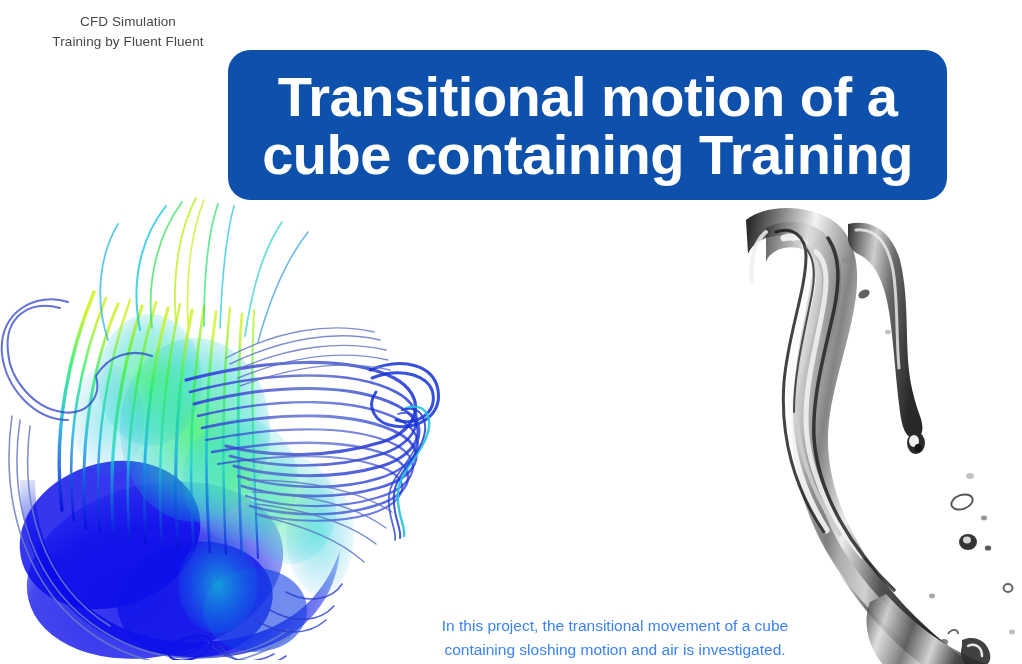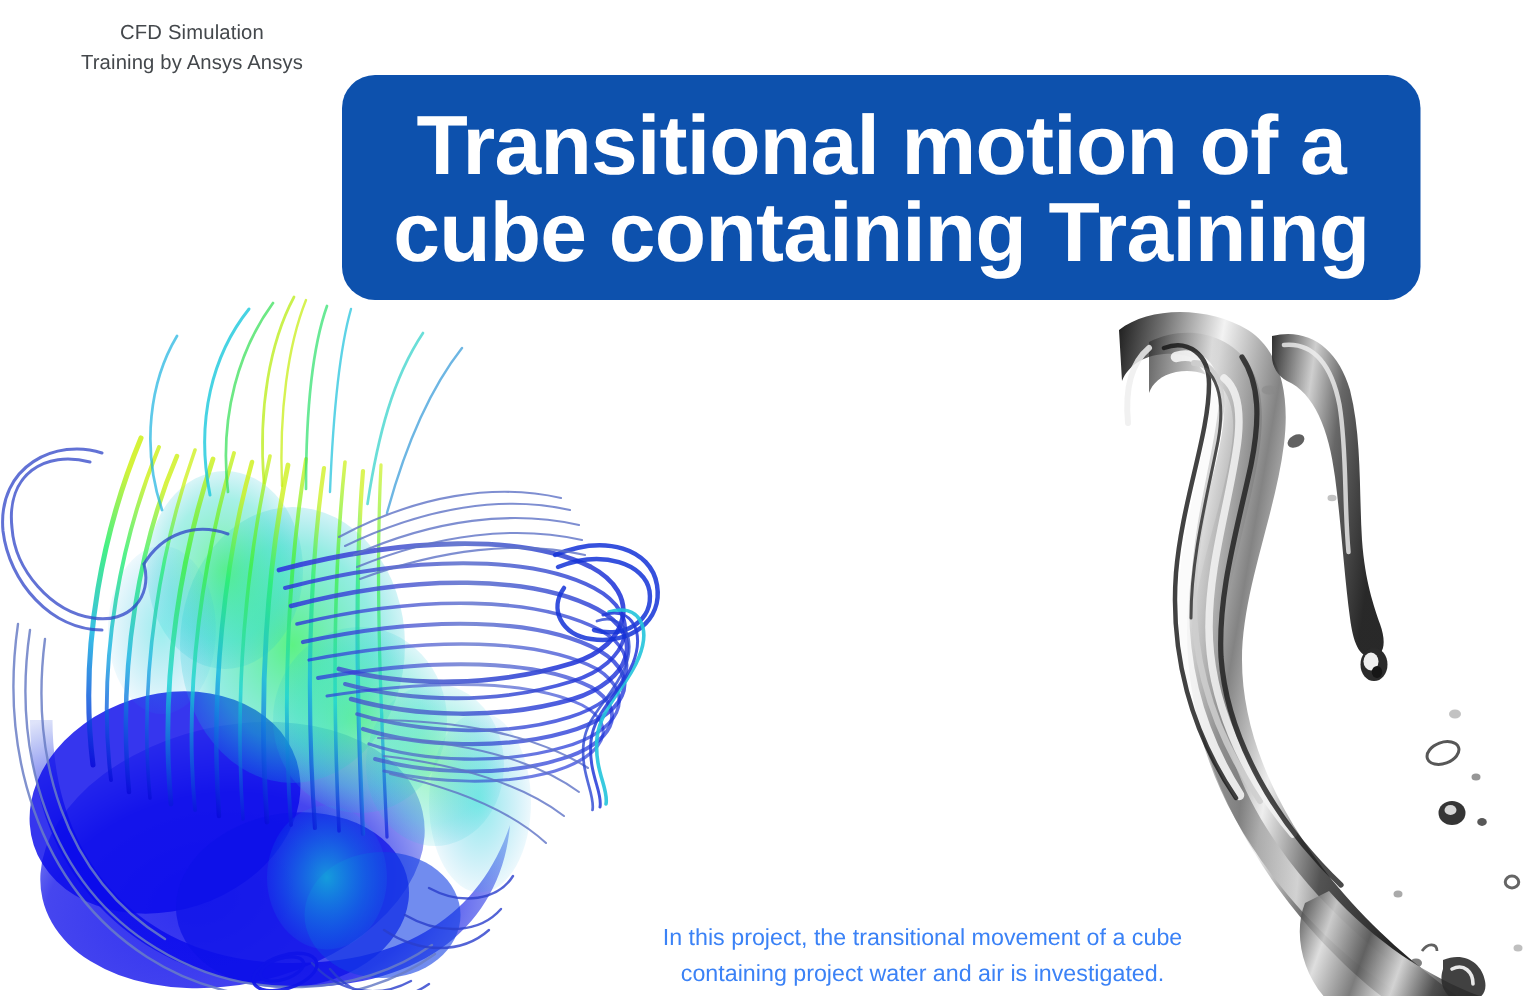--- a/index.html
+++ b/index.html
@@ -113,21 +113,21 @@
   }
   .caption div { white-space: nowrap; }
 </style>
 </head>
 <body>
 
 <div id="poster">
 
   <div class="kicker">
     <div>CFD Simulation</div>
-    <div>Training by Ansys Ansys</div>
+    <div>Training by Fluent Fluent</div>
   </div>
 
   <div class="cfd-art">
     <svg viewBox="0 0 470 480" xmlns="http://www.w3.org/2000/svg" aria-hidden="true">
       <defs>
         <linearGradient id="gA" x1="0" y1="1" x2="0.4" y2="0">
           <stop offset="0" stop-color="#0606dc"></stop>
           <stop offset="0.45" stop-color="#1358e6"></stop>
           <stop offset="0.72" stop-color="#18c6d8"></stop>
           <stop offset="1" stop-color="#2ef05a"></stop>
@@ -363,16 +363,16 @@
 
   <div class="title-banner">
     <div class="title-block title-main">
       <div>Transitional motion of a</div>
       <div>cube containing Training</div>
     </div>
   </div>
 
   <div class="caption">
     <div>In this project, the transitional movement of a cube</div>
-    <div>containing project water and air is investigated.</div>
+    <div>containing sloshing motion and air is investigated.</div>
   </div>
 
 </div>
 
 </body></html>

